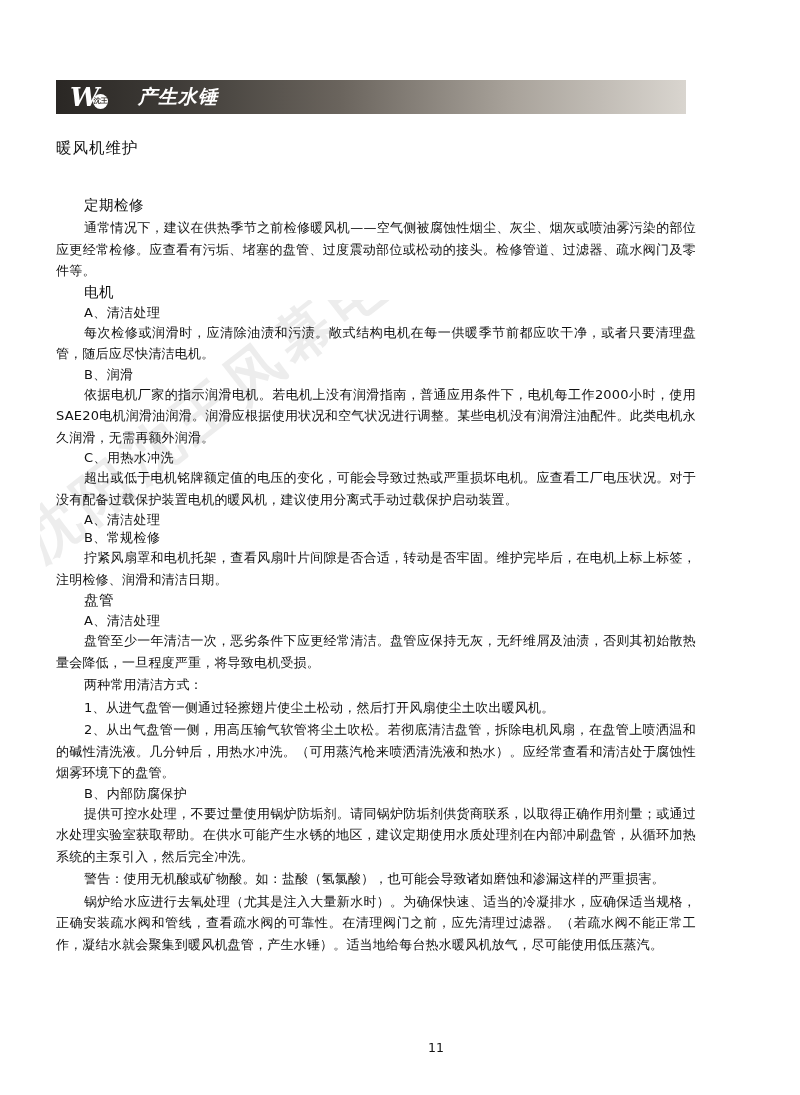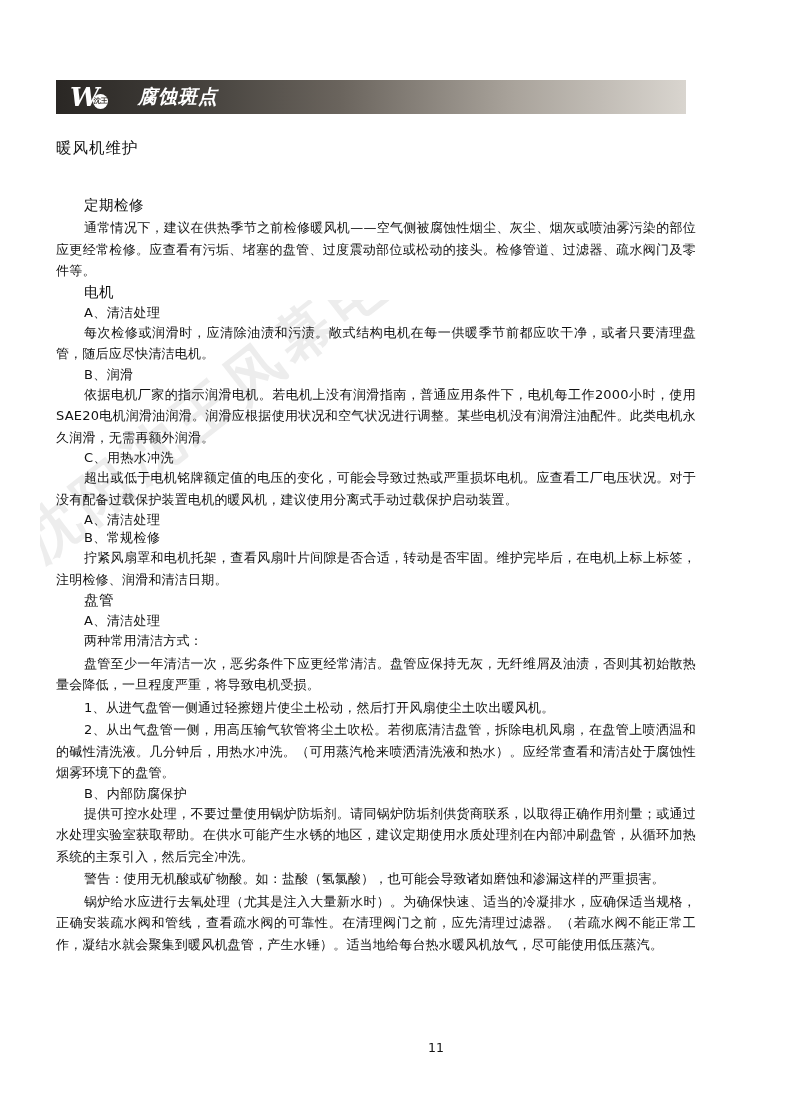--- a/index.html
+++ b/index.html
@@ -169,21 +169,21 @@
     <div class="watermark-text">沈阳沈王风幕电器有限公司</div>
   </div>
 
   <div class="banner">
     <div class="logo-mark">
       <span class="wglyph">W</span>
       <span class="circle">
         <span>沈王</span>
       </span>
     </div>
-    <div class="banner-title">腐蚀斑点</div>
+    <div class="banner-title">产生水锤</div>
   </div>
 
   <div class="content">
     <h1 class="doc-title">暖风机维护</h1>
 
     <div class="sec-head">定期检修</div>
     <p class="para">通常情况下，建议在供热季节之前检修暖风机——空气侧被腐蚀性烟尘、灰尘、烟灰或喷油雾污染的部位应更经常检修。应查看有污垢、堵塞的盘管、过度震动部位或松动的接头。检修管道、过滤器、疏水阀门及零件等。</p>
 
     <div class="sec-head">电机</div>
     <div class="sub-head">A、清洁处理</div>
@@ -192,22 +192,22 @@
     <p class="para">依据电机厂家的指示润滑电机。若电机上没有润滑指南，普通应用条件下，电机每工作2000小时，使用SAE20电机润滑油润滑。润滑应根据使用状况和空气状况进行调整。某些电机没有润滑注油配件。此类电机永久润滑，无需再额外润滑。</p>
     <div class="sub-head">C、用热水冲洗</div>
     <p class="para">超出或低于电机铭牌额定值的电压的变化，可能会导致过热或严重损坏电机。应查看工厂电压状况。对于没有配备过载保护装置电机的暖风机，建议使用分离式手动过载保护启动装置。</p>
 
     <div class="sub-head">A、清洁处理</div>
     <div class="sub-head">B、常规检修</div>
     <p class="para">拧紧风扇罩和电机托架，查看风扇叶片间隙是否合适，转动是否牢固。维护完毕后，在电机上标上标签，注明检修、润滑和清洁日期。</p>
 
     <div class="sec-head">盘管</div>
     <div class="sub-head">A、清洁处理</div>
+    <p class="para">盘管至少一年清洁一次，恶劣条件下应更经常清洁。盘管应保持无灰，无纤维屑及油渍，否则其初始散热量会降低，一旦程度严重，将导致电机受损。</p>
     <p class="para">两种常用清洁方式：</p>
-    <p class="para">盘管至少一年清洁一次，恶劣条件下应更经常清洁。盘管应保持无灰，无纤维屑及油渍，否则其初始散热量会降低，一旦程度严重，将导致电机受损。</p>
     <p class="para">1、从进气盘管一侧通过轻擦翅片使尘土松动，然后打开风扇使尘土吹出暖风机。</p>
     <p class="para">2、从出气盘管一侧，用高压输气软管将尘土吹松。若彻底清洁盘管，拆除电机风扇，在盘管上喷洒温和的碱性清洗液。几分钟后，用热水冲洗。（可用蒸汽枪来喷洒清洗液和热水）。应经常查看和清洁处于腐蚀性烟雾环境下的盘管。</p>
     <div class="sub-head">B、内部防腐保护</div>
     <p class="para">提供可控水处理，不要过量使用锅炉防垢剂。请同锅炉防垢剂供货商联系，以取得正确作用剂量；或通过水处理实验室获取帮助。在供水可能产生水锈的地区，建议定期使用水质处理剂在内部冲刷盘管，从循环加热系统的主泵引入，然后完全冲洗。</p>
     <p class="para">警告：使用无机酸或矿物酸。如：盐酸（氢氯酸），也可能会导致诸如磨蚀和渗漏这样的严重损害。</p>
     <p class="para">锅炉给水应进行去氧处理（尤其是注入大量新水时）。为确保快速、适当的冷凝排水，应确保适当规格，正确安装疏水阀和管线，查看疏水阀的可靠性。在清理阀门之前，应先清理过滤器。（若疏水阀不能正常工作，凝结水就会聚集到暖风机盘管，产生水锤）。适当地给每台热水暖风机放气，尽可能使用低压蒸汽。</p>
   </div>
 
   <div class="page-number">11</div>
 </div>

